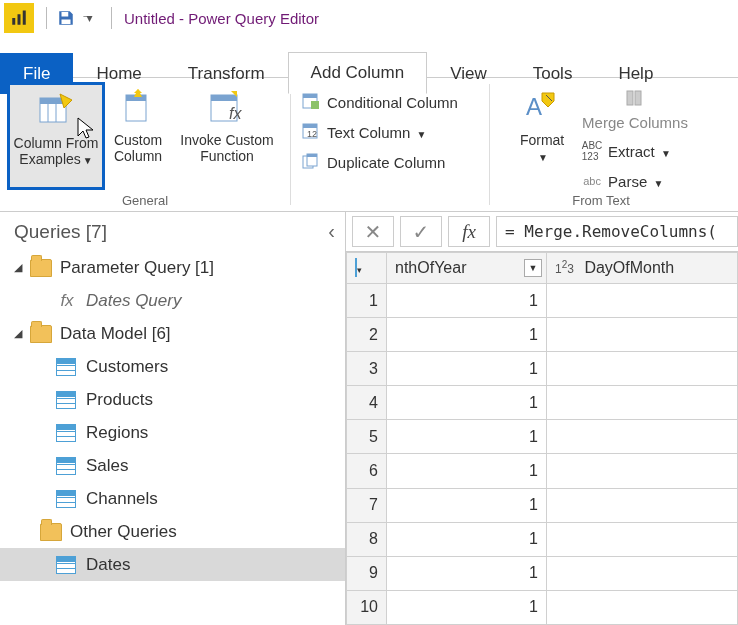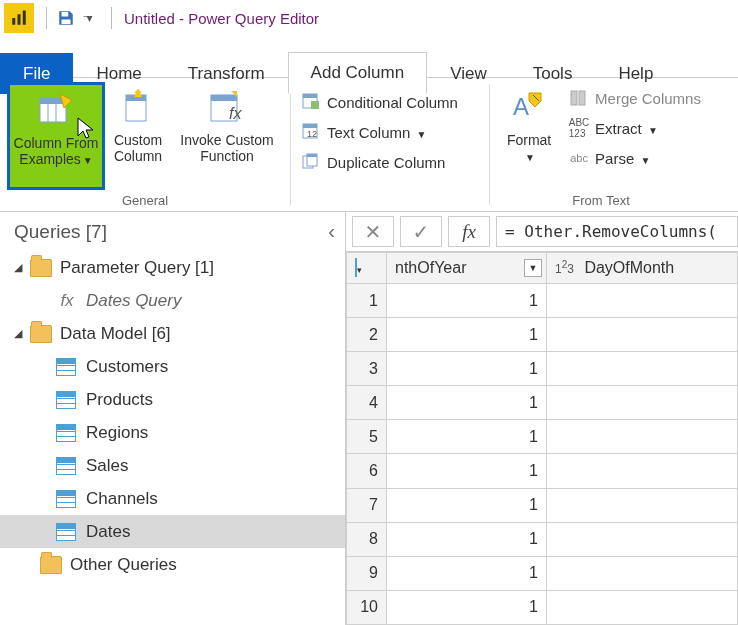--- a/index.html
+++ b/index.html
@@ -19,27 +19,27 @@
   .tab.file { background:#0b61c4; color:#fff; padding:10px 22px; }
   .tab.active { background:#fff; border-color:#ccc; border-bottom:1px solid #fff;}
 
   
   .ribbon { display:flex; height:134px; border-bottom:1px solid #ccc; background:#fff;}
   .group { display:flex; flex-direction:column; align-items:center; padding:4px 6px 2px 6px; position:relative;}
   .group-sep { width:1px; background:#ddd; margin:6px 0;}
   .group-label { font-size:13px; color:#666; padding:2px 0 0 0; text-align:center; width:100%; position:absolute; bottom:3px;}
   .big-btn { display:flex; flex-direction:column; align-items:center; justify-content:flex-start; width:82px; padding:4px 2px 0 2px; font-size:14px; color:#333; text-align:center; line-height:1.15; cursor:pointer; height:108px;}
   .big-btn .icon { width:42px; height:42px; margin-bottom:4px; display:flex; align-items:center; justify-content:center;}
-  .big-btn.highlight { border:3px solid #0b61c4; background:#84cc16;}
+  .big-btn.highlight { border:3px solid #0b61c4; background:#e5e5e5;}
   .drop-caret { font-size:10px; margin-left:2px;}
 
   .small-list { display:flex; flex-direction:column; gap:6px; padding-top:4px;}
   .small-btn { display:flex; align-items:center; font-size:15px; color:#333; gap:6px; padding:2px 4px; cursor:pointer; white-space:nowrap;}
   .small-btn .sicon { width:20px; height:20px; display:flex; align-items:center; justify-content:center;}
-  .small-btn.disabled { color:#888;}
+  .small-btn.disabled { color:#888;flex-direction:column;}
 
   
   .body { display:flex; height:calc(625px - 36px - 42px - 134px);}
   .queries { width:346px; border-right:1px solid #ccc; overflow:hidden;}
   .q-header { display:flex; align-items:center; justify-content:space-between; padding:8px 10px 8px 14px; font-size:19px; color:#555;}
   .q-header .collapse { font-size:20px; color:#666; cursor:pointer;}
   .tree { font-size:17px; color:#333;}
   .tree-row { display:flex; align-items:center; height:33px; padding-left:14px; cursor:pointer;}
   .tree-row.lvl1 { padding-left:40px;}
   .tree-row.lvl2 { padding-left:56px;}
@@ -260,37 +260,37 @@
           <span>Regions</span>
         </div>
       <div class="tree-row lvl2">
           <span class="table-icon"></span>
           <span>Sales</span>
         </div>
       <div class="tree-row lvl2">
           <span class="table-icon"></span>
           <span>Channels</span>
         </div>
-      <div class="tree-row lvl2 selected">
-          <span class="table-icon"></span>
-          <span>Dates</span>
-        </div>
       <div class="tree-row lvl1">
         <span class="folder-icon"></span>
         <span>Other Queries</span>
       </div>
+      <div class="tree-row lvl2 selected">
+          <span class="table-icon"></span>
+          <span>Dates</span>
+        </div>
     </div>
   </div>
 
   <div class="gridpanel">
     <div class="formula-bar">
       <div class="fb-btn">✕</div>
       <div class="fb-btn">✓</div>
       <div class="fb-btn fx">fx</div>
-      <div class="fb-input">= Other.RemoveColumns(</div>
+      <div class="fb-input">= Merge.RemoveColumns(</div>
     </div>
     <div class="grid">
       <table class="data">
         <thead>
           <tr>
             <th class="corner"><span class="table-icon"></span><span style="font-size:9px;">▾</span></th>
             <th class="sel" style="width:160px;">
               <span>nthOfYear</span>
               <span class="coldrop">▼</span>
             </th>

